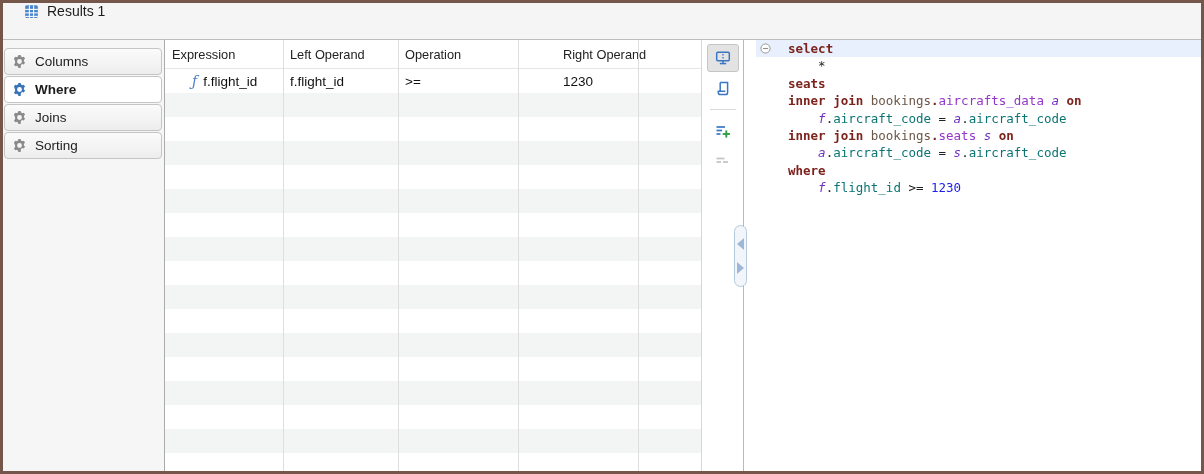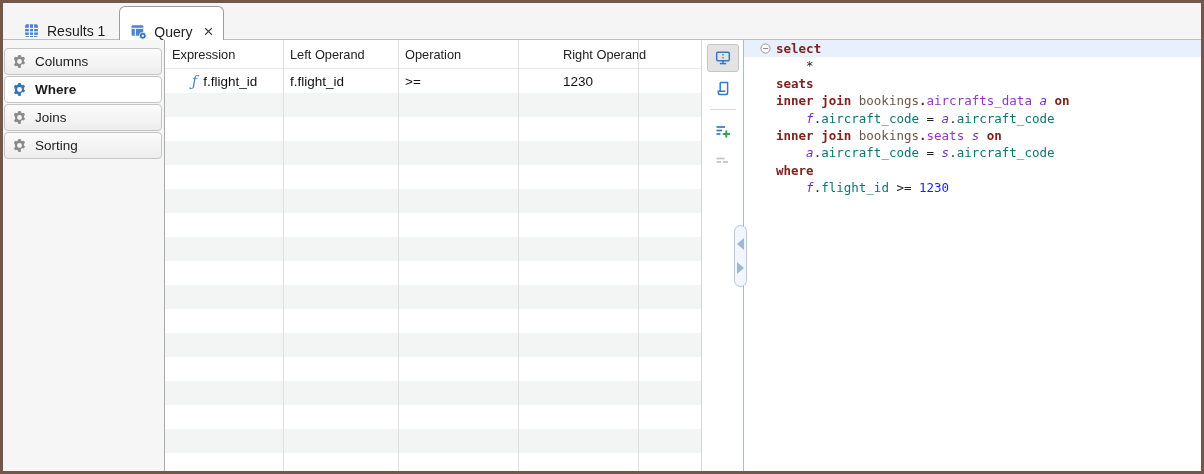--- a/index.html
+++ b/index.html
@@ -2,21 +2,21 @@
 <html><head>
 <meta charset="utf-8">
 <style>
   html,body{margin:0;padding:0;background:#fff;font-family:"Liberation Sans",sans-serif;}
   .screen{position:relative;width:1204px;height:474px;box-sizing:border-box;
           border:3px solid #75564a;background:#fff;overflow:hidden;}
 
   
   .tabbar{position:absolute;left:0;top:0;right:0;height:37px;background:#f6f5f5;
           border-bottom:1px solid #bdbdbd;display:flex;align-items:flex-end;padding-left:6px;box-sizing:border-box;}
-  .tab{display:flex;align-items:flex-end;gap:7px;height:36px;padding:0 14px;font-size:14px;color:#1d1d1d;cursor:default;}
+  .tab{display:flex;align-items:flex-start;gap:7px;height:36px;padding:0 14px;font-size:14px;color:#1d1d1d;cursor:default;}
   .tab.active{height:33px;background:#fff;border:1px solid #9c9c9c;border-bottom:none;
               border-radius:6px 6px 0 0;margin-bottom:-1px;z-index:5;padding:0 10px;}
   .tab .close{font-size:17px;color:#3f3f3f;line-height:1;margin-left:4px;}
   .tabicon{width:17px;height:17px;flex:0 0 auto;}
 
   
   .content{position:absolute;left:0;top:37px;right:0;bottom:0;display:flex;}
 
   
   .sidebar{width:162px;box-sizing:border-box;background:#f7f6f6;border-right:1px solid #ababab;
@@ -48,21 +48,21 @@
 
   
   .sash{position:absolute;left:731px;top:222px;width:13px;height:62px;background:#f2f6fa;
         border:1px solid #b5c8dd;border-radius:7px;z-index:6;display:flex;flex-direction:column;
         align-items:center;justify-content:space-evenly;box-sizing:border-box;}
   .tri-left{width:0;height:0;border-top:6px solid transparent;border-bottom:6px solid transparent;border-right:7px solid #9db8d6;}
   .tri-right{width:0;height:0;border-top:6px solid transparent;border-bottom:6px solid transparent;border-left:7px solid #9db8d6;}
 
   
   .sqlpane{position:relative;flex:1;background:#fff;overflow:hidden;}
-  .sql-code{position:absolute;left:0;top:0;right:0;font-family:"DejaVu Sans Mono",monospace;
+  .sql-code{position:absolute;left:12px;top:0;right:0;font-family:"DejaVu Sans Mono",monospace;
             font-size:12.5px;line-height:17.4px;}
   .sql-line{white-space:pre;padding-left:32px;height:17.4px;}
   .sql-line.hl{background:#e7f0fc;}
   .fold{position:absolute;left:16px;top:3px;width:11px;height:11px;z-index:3;}
 </style>
 </head>
 <body>
 
 <div class="screen">
 
@@ -72,33 +72,20 @@
         <rect x="2" y="2" width="12" height="12" rx="1.5" fill="#4a84cc"></rect>
         <g stroke="#ffffff" stroke-width="1">
           <line x1="2" y1="6" x2="14" y2="6"></line>
             <line x1="2" y1="9.3" x2="14" y2="9.3"></line>
           <line x1="2" y1="12.6" x2="14" y2="12.6"></line>
             <line x1="6" y1="2" x2="6" y2="14"></line>
           <line x1="10" y1="2" x2="10" y2="14"></line>
         </g>
       </svg>
       <span>Results 1</span>
-    </div>
-    <div class="tab active">
-      <svg class="tabicon" viewBox="0 0 16 16">
-        <rect x="1.5" y="2" width="11" height="10" rx="1" fill="#4a84cc"></rect>
-        <g stroke="#ffffff" stroke-width="1">
-          <line x1="1.5" y1="5" x2="12.5" y2="5"></line>
-            <line x1="5" y1="5" x2="5" y2="12"></line>
-        </g>
-        <circle cx="12" cy="12" r="3.2" fill="#2f6ab4" stroke="#ffffff" stroke-width="0.8"></circle>
-        <circle cx="12" cy="12" r="1.1" fill="#ffffff"></circle>
-      </svg>
-      <span>Query</span>
-      <span class="close">×</span>
     </div>
   </div>
 
   <div class="content">
 
     <div class="sidebar">
       <div class="side-item">
         <svg class="gear" viewBox="0 0 16 16">
             <path fill="#8a8a8a" fill-rule="evenodd" d="M6.8 1h2.4l.35 1.65a5.2 5.2 0 0 1 1.55.9l1.6-.55 1.2 2.08-1.25 1.1a5.3 5.3 0 0 1 0 1.8l1.25 1.1-1.2 2.08-1.6-.55a5.2 5.2 0 0 1-1.55.9L9.2 15H6.8l-.35-1.65a5.2 5.2 0 0 1-1.55-.9l-1.6.55-1.2-2.08 1.25-1.1a5.3 5.3 0 0 1 0-1.8L2.1 5.08l1.2-2.08 1.6.55a5.2 5.2 0 0 1 1.55-.9L6.8 1zM8 5.4a2.6 2.6 0 1 0 0 5.2 2.6 2.6 0 1 0 0-5.2z"></path>
           </svg>

